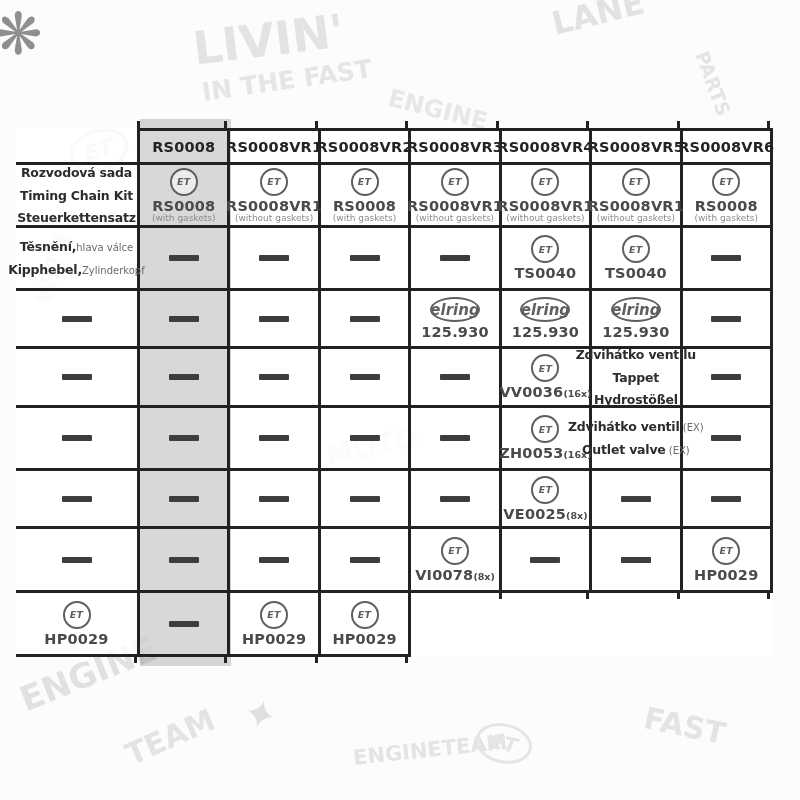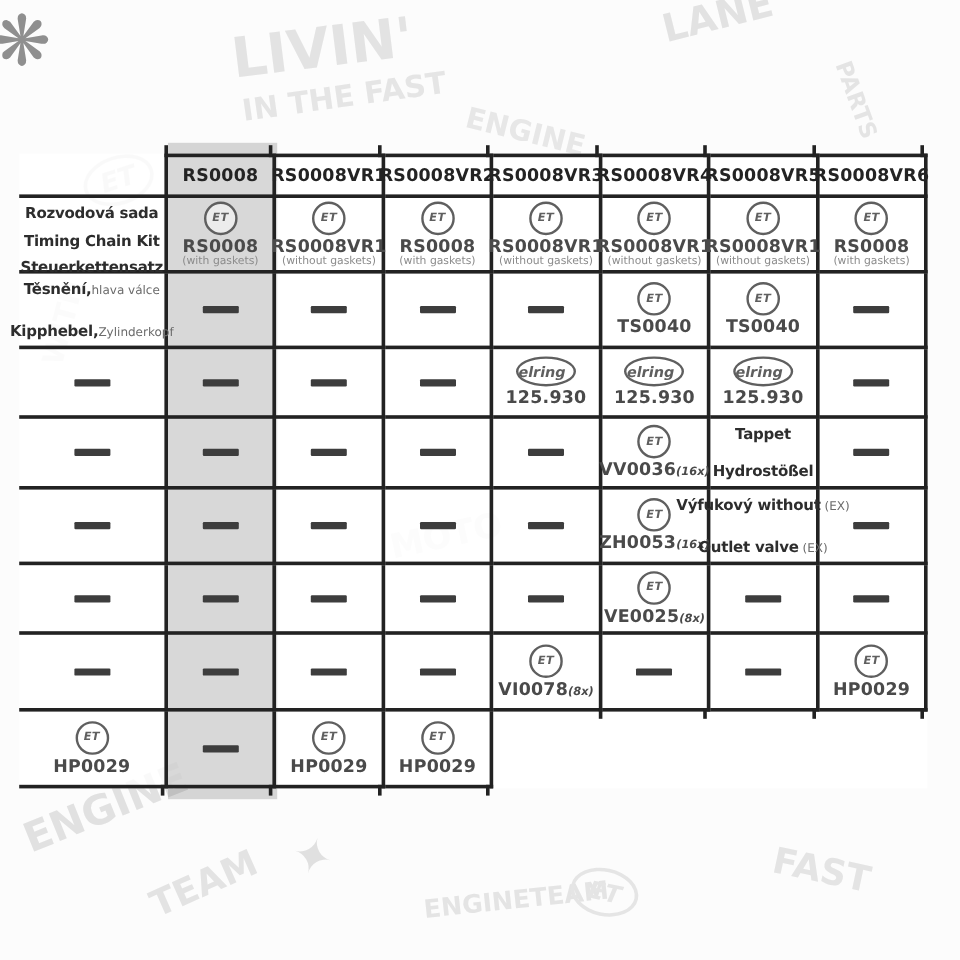--- a/index.html
+++ b/index.html
@@ -20,35 +20,35 @@
   .cell{border-right:3px solid #222;border-bottom:3px solid #222;display:flex;flex-direction:column;
         align-items:center;justify-content:center;position:relative;min-width:0;}
   .h-label{}
   .h-data{border-top:3px solid #222;}
   .h-data span{font-size:14.5px;font-weight:bold;color:#232323;letter-spacing:0.2px;}
   .h-data::after{content:"";position:absolute;right:0;top:-10px;width:3px;height:10px;background:#222;}
   .h-data.first::before{content:"";position:absolute;left:-3px;top:-10px;width:3px;height:10px;background:#222;}
   .r-last::after{content:"";position:absolute;right:0;bottom:-9px;width:3px;height:9px;background:#222;}
   .r-last.first::before{content:"";position:absolute;left:-3px;bottom:-9px;width:3px;height:9px;background:#222;}
 
-  .lbl{padding:1px 2px;justify-content:space-between;}
+  .lbl{padding:1px 2px;}
   .lbl-line{line-height:1.42;text-align:center;white-space:nowrap;}
   .lbl-main{font-weight:bold;font-size:12.5px;color:#2d2d2d;letter-spacing:-0.2px;}
   .lbl-sub{font-weight:normal;font-size:10px;color:#6b6b6b;white-space:pre;}
 
   .dash{width:30px;height:6px;background:#3d3d3d;border-radius:1px;}
   .et-badge{width:24px;height:24px;border:2px solid #5f5f5f;border-radius:50%;display:flex;align-items:center;
             justify-content:center;color:#5f5f5f;font-weight:bold;font-style:italic;font-size:9.5px;
             letter-spacing:0.3px;margin-bottom:2px;background:rgba(255,255,255,0.5);}
   .elring-badge{width:46px;height:21px;border:2px solid #5f5f5f;border-radius:50%;display:flex;align-items:center;
-            color:#5f5f5f;font-weight:bold;font-style:italic;font-size:12px;
+            justify-content:center;color:#5f5f5f;font-weight:bold;font-style:italic;font-size:15px;
             margin-bottom:2px;background:rgba(255,255,255,0.5);}
   .part-line{display:flex;align-items:baseline;white-space:nowrap;}
   .part-num{font-weight:bold;font-size:14.5px;color:#4a4a4a;letter-spacing:0.2px;}
-  .part-suffix{font-size:9.5px;font-weight:bold;color:#4a4a4a;font-style:italic;}
+  .part-suffix{font-size:9.5px;font-weight:bold;color:#4a4a4a;}
   .part-note{font-size:9px;color:#8b8b8b;margin-top:-1px;white-space:nowrap;}
 </style>
 </head>
 <body>
 
 <div id="stage">
   <div id="wm-layer">
       <span class="wm" style="left: 190px; top: 22px; font-size: 46px; color: rgb(227, 227, 227); transform: rotate(-7deg);">LIVIN'</span>
       <span class="wm" style="left: 200px; top: 78px; font-size: 25px; color: rgb(229, 229, 229); transform: rotate(-8deg);">IN THE FAST</span>
       <span class="wm" style="left: 548px; top: 6px; font-size: 32px; color: rgb(226, 226, 226); transform: rotate(-14deg);">LANE</span>
@@ -250,20 +250,21 @@
         <div class="cell data">
           <div class="et-badge">
             <span>ET</span>
           </div>
           <div class="part-line">
             <span class="part-num">VV0036</span>
             <span class="part-suffix">(16x)</span>
           </div>
         </div>
         <div class="cell lbl">
+          <div class="lbl-line"><span class="lbl-main">Zdvihátko ventilu</span></div>
           <div class="lbl-line"><span class="lbl-main">Tappet</span></div>
           <div class="lbl-line"><span class="lbl-main">Hydrostößel</span></div>
         </div>
         <div class="cell data first">
           <div class="dash"></div>
         </div>
         <div class="cell data">
           <div class="dash"></div>
         </div>
         <div class="cell data">
@@ -281,21 +282,21 @@
         <div class="cell data">
           <div class="et-badge">
             <span>ET</span>
           </div>
           <div class="part-line">
             <span class="part-num">ZH0053</span>
             <span class="part-suffix">(16x)</span>
           </div>
         </div>
         <div class="cell lbl">
-          <div class="lbl-line"><span class="lbl-main">Výfukový without</span><span class="lbl-sub"> (EX)</span></div>
+          <div class="lbl-line"><span class="lbl-main">Zdvihátko ventil</span><span class="lbl-sub"> (EX)</span></div>
           <div class="lbl-line"><span class="lbl-main">Outlet valve</span><span class="lbl-sub"> (EX)</span></div>
         </div>
         <div class="cell data first">
           <div class="dash"></div>
         </div>
         <div class="cell data">
           <div class="dash"></div>
         </div>
         <div class="cell data">
           <div class="dash"></div>

